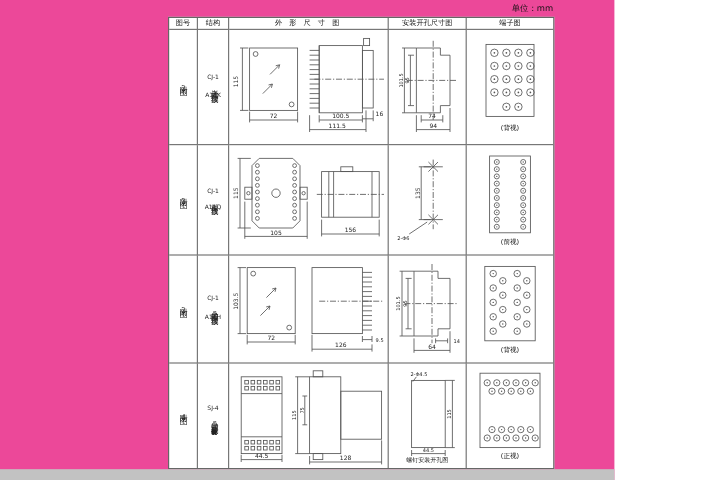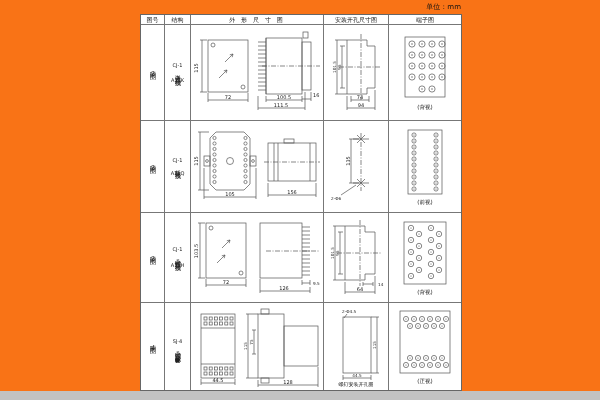--- a/index.html
+++ b/index.html
@@ -1,16 +1,16 @@
 <!DOCTYPE html>
 <html><head>
 <meta charset="utf-8">
 <style>
   html,body{margin:0;padding:0;}
-  .page{position:relative;width:600px;height:400px;background:#f97316;
+  .page{position:relative;width:512px;height:400px;background:#ec4899;
         font-family:"DejaVu Sans",sans-serif;color:#222;overflow:hidden;}
   .unit{position:absolute;left:140px;top:2px;width:321px;text-align:right;font-size:7px;color:#111;}
   .tbl{position:absolute;left:140px;top:14px;width:322px;height:377px;border:1px solid #666;
        box-sizing:border-box;background:#fff;}
   .cell{position:absolute;box-sizing:border-box;display:flex;flex-direction:column;
         align-items:center;justify-content:center;overflow:hidden;}
   .br{border-right:1px solid #777;}
   .bb{border-bottom:1px solid #777;}
   .hdr{font-size:6px;line-height:1;color:#111;justify-content:center;}
   .hdr-wide{letter-spacing:2px;}

